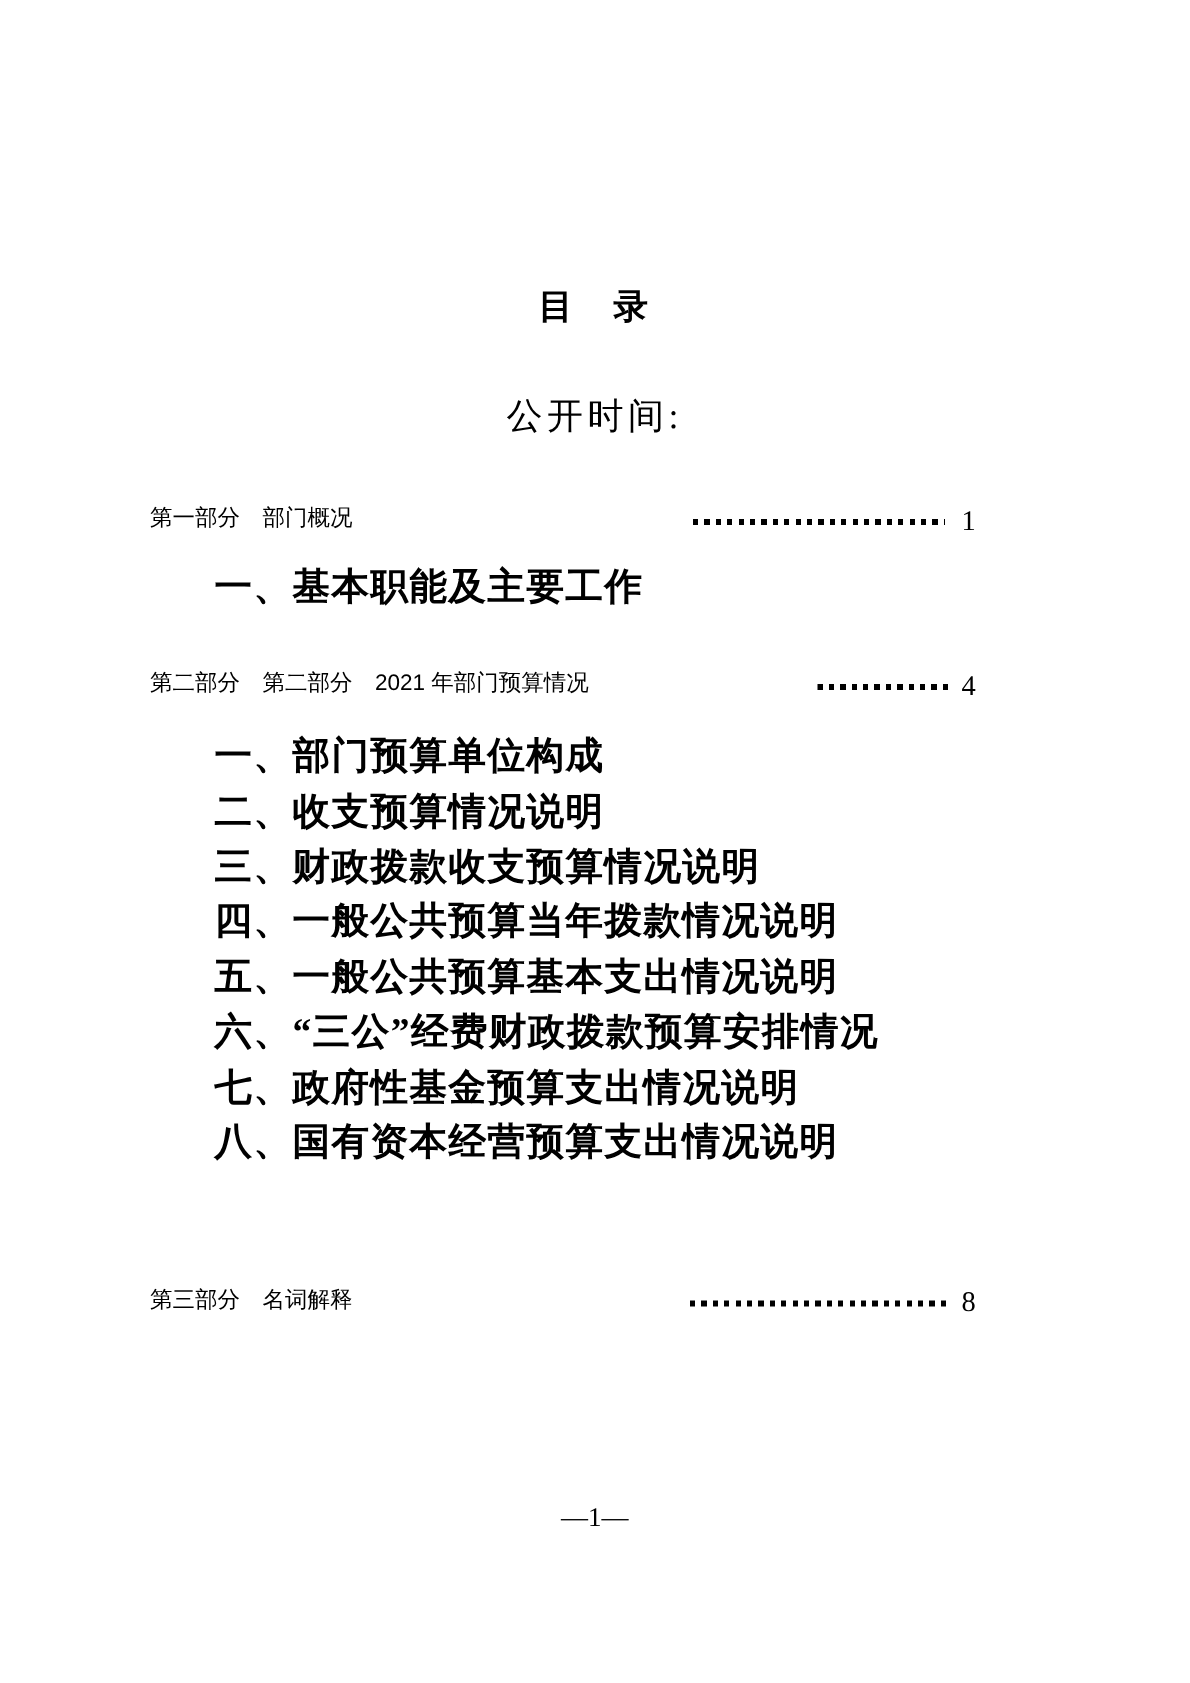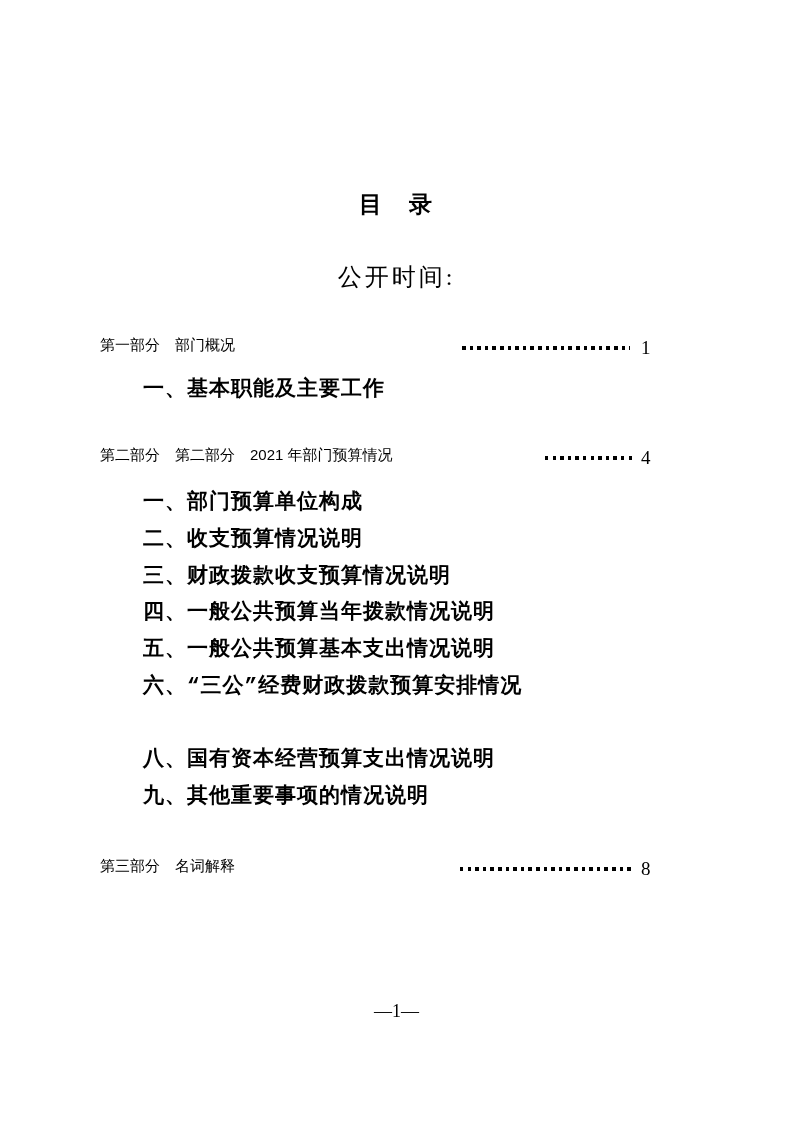--- a/index.html
+++ b/index.html
@@ -78,23 +78,23 @@
     position: absolute;
     left: 641px;
     top: 1px;
     font-family: "Liberation Serif", serif;
     font-size: 19px;
   }
 
   .toc-item {
     position: absolute;
     left: 143px;
-    font-family: Liberation Mono, monospace;
+    font-family: Liberation Serif, serif;
     font-weight: 700;
-    font-size: 21px;
+    font-size: 25px;
     letter-spacing: 1px;
     white-space: pre;
   }
   .item-s1-0 { top: 374px; }
   .item-s2-0 { top: 487px; }
   .item-s2-1 { top: 524px; }
   .item-s2-2 { top: 561px; }
   .item-s2-3 { top: 597px; }
   .item-s2-4 { top: 634px; }
   .item-s2-5 { top: 671px; }
@@ -132,22 +132,22 @@
     <span class="sec-label">第二部分　第二部分　2021 年部门预算情况</span>
     <span class="dots dots-2"></span>
     <span class="pagenum">4</span>
   </div>
   <div class="toc-item item-s2-1">二、收支预算情况说明</div>
   <div class="toc-item item-s2-0">一、部门预算单位构成</div>
   <div class="toc-item item-s2-2">三、财政拨款收支预算情况说明</div>
   <div class="toc-item item-s2-3">四、一般公共预算当年拨款情况说明</div>
   <div class="toc-item item-s2-4">五、一般公共预算基本支出情况说明</div>
   <div class="toc-item item-s2-5">六、“三公”经费财政拨款预算安排情况</div>
+  <div class="toc-item item-s2-6">七、政府性基金预算支出情况说明</div>
   <div class="toc-item item-s2-7">八、国有资本经营预算支出情况说明</div>
-  <div class="toc-item item-s2-8">九、其他重要事项的情况说明</div>
 
   <div class="toc-section sec3">
     <span class="sec-label">第三部分　名词解释</span>
     <span class="dots dots-3"></span>
     <span class="pagenum">8</span>
   </div>
 
   <div class="page-footer">—1—</div>
 
 </div>

